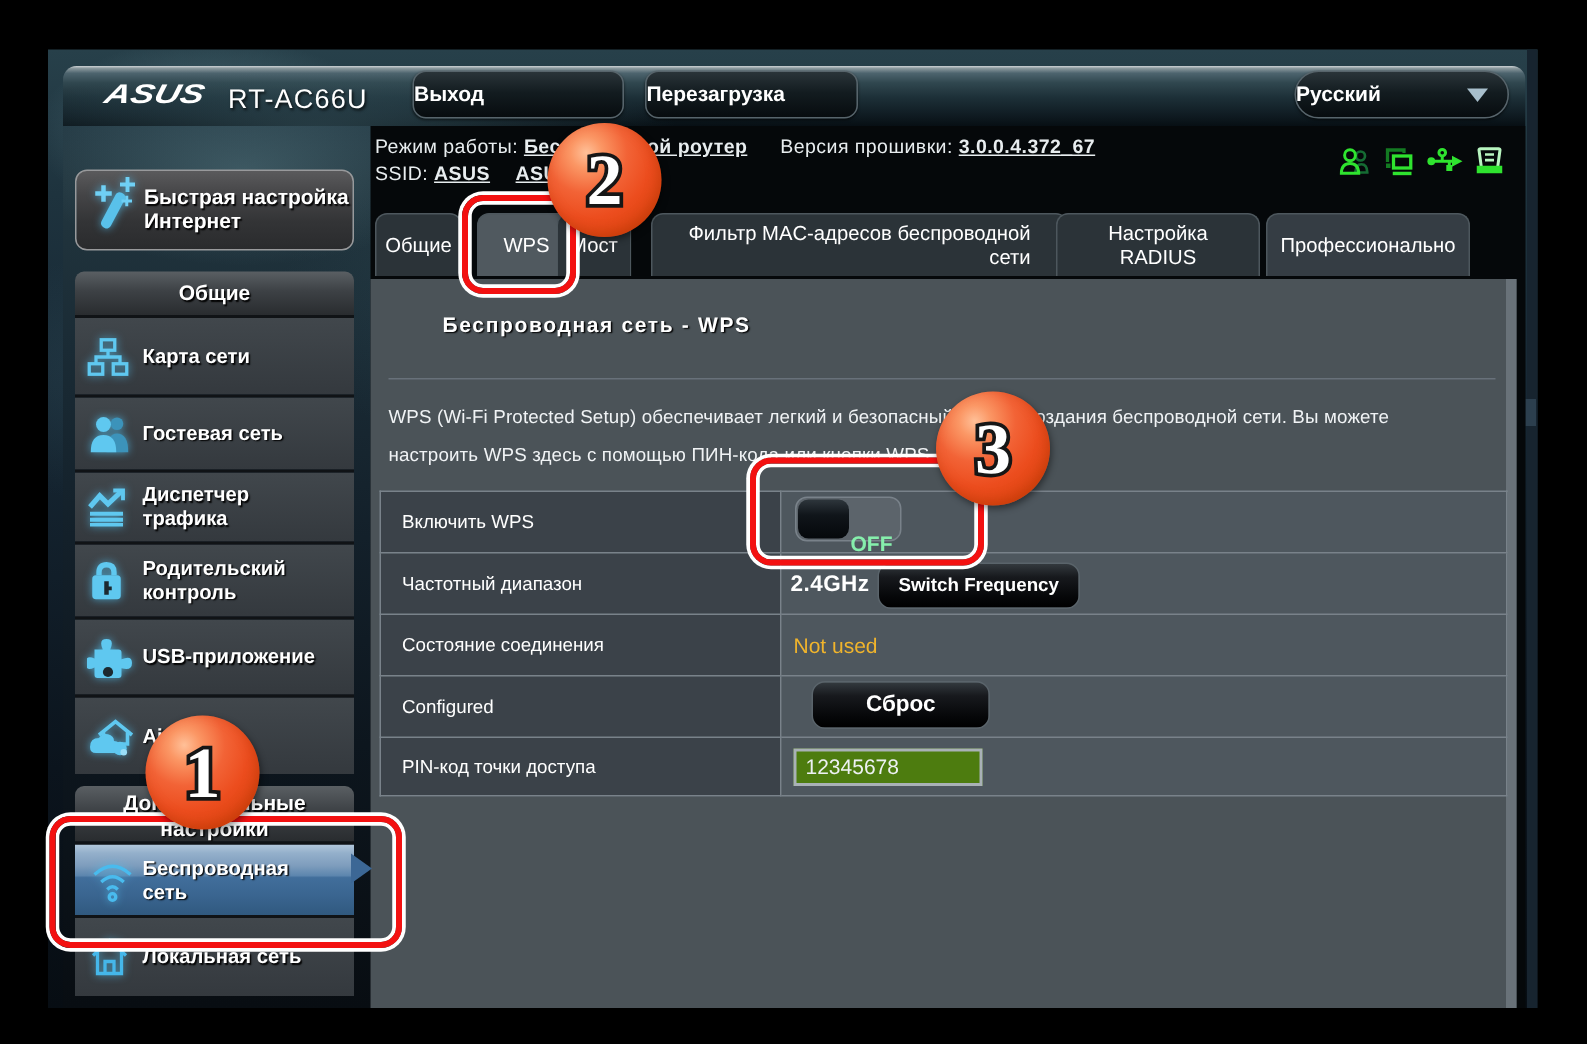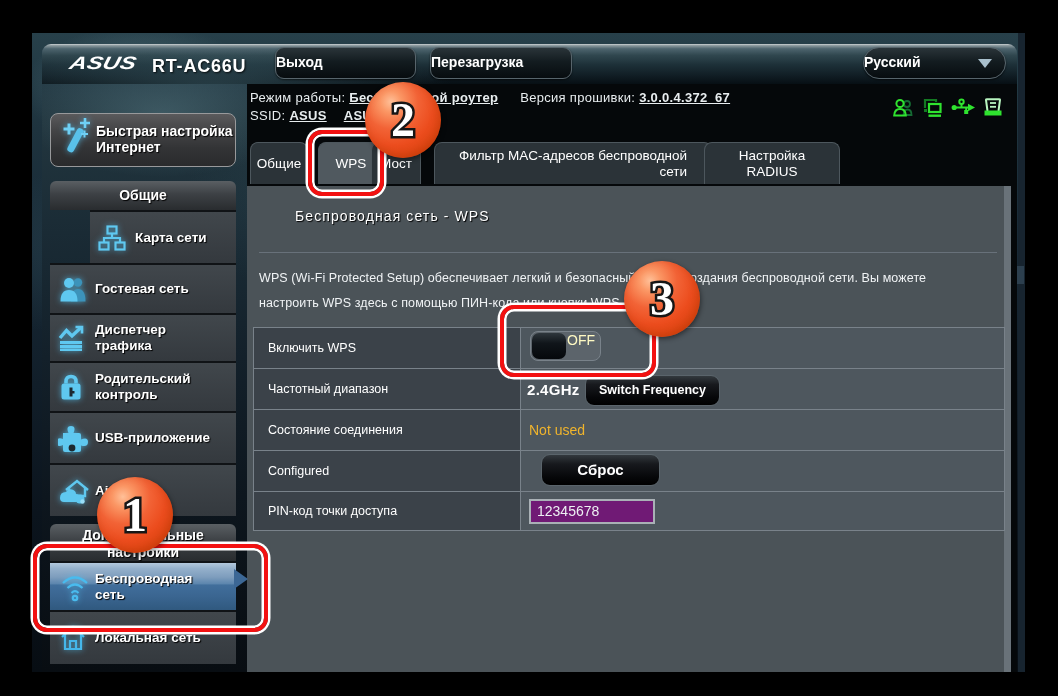--- a/index.html
+++ b/index.html
@@ -24,21 +24,21 @@
       radial-gradient(ellipse 300px 150px at 350px 160px, rgba(60,100,112,.28), rgba(60,100,112,0) 70%),
       linear-gradient(180deg,#2b4450 0%,#22363f 12%,#1a2b35 30%,#13202a 50%,#0d161e 72%,#080d12 100%);
   }
   
   #hdr{left:0;top:0;width:975px;height:40px;border-radius:9px 9px 0 0;
     background:
       radial-gradient(ellipse 320px 50px at 170px 42px, rgba(90,135,148,.38), rgba(90,135,148,0) 75%),
       linear-gradient(180deg,#ced3d5 0%,#8a989d 4%,#4d646e 12%,#30474f 28%,#1d3038 52%,#111e25 78%,#070f14 100%);
   }
   #logo{left:26px;top:11px;}
-  #model{left:110px;top:12px;color:#fff;font-size:18px;font-weight:bold;letter-spacing:.8px;
+  #model{left:110px;top:12px;color:#fff;font-size:18px;font-weight:normal;letter-spacing:.8px;
     text-shadow:1px 1px 2px rgba(0,0,0,.8);}
   .topbtn{position:absolute;height:30px;border-radius:9px;border:1px solid #57646b;
     background:linear-gradient(180deg,#2a3439 0%,#131c20 45%,#070c0f 100%);
     color:#fff;font-weight:bold;font-size:14px;line-height:29px;
     box-shadow:0 1px 2px rgba(0,0,0,.6);}
   #btn-exit{left:233px;top:3px;width:139px;}
   #btn-reboot{left:388px;top:3px;width:140px;}
   #btn-lang{left:821px;top:3px;width:141px;border-radius:16px;}
   #btn-lang .tri{position:absolute;right:13px;top:11px;width:0;height:0;
     border-left:7px solid transparent;border-right:7px solid transparent;border-top:9px solid #a8bfcc;}
@@ -49,41 +49,41 @@
   #st2{left:208px;top:64px;color:#e8edef;font-size:13px;letter-spacing:.3px;}
   #st1 b, #st2 b{text-decoration:underline;}
   .gico{position:absolute;top:54px;}
   
   .tab{position:absolute;top:98px;height:42px;border-radius:8px 8px 0 0;
     background:#2b3338;border:1px solid #4d575d;border-bottom:none;box-sizing:border-box;
     color:#fff;font-size:13.5px;display:flex;align-items:center;justify-content:center;
     text-align:center;line-height:16px;}
   
   #content{left:205px;top:142px;width:764px;height:486px;background:#4b5358;}
-  #chead{left:12px;top:22px;color:#fff;font-size:14px;font-weight:normal;letter-spacing:1.1px;text-shadow:1px 1px 1px #000;padding-left:36px;}
+  #chead{left:12px;top:22px;color:#fff;font-size:14px;font-weight:bold;letter-spacing:1.1px;text-shadow:1px 1px 1px #000;padding-left:36px;}
   #chr{left:12px;top:66px;width:738px;height:1px;background:#68717a;}
   #cpar{left:12px;top:80px;width:720px;color:#f0f3f5;font-size:12.5px;line-height:25px;letter-spacing:.1px;}
   
   #wtable{left:6px;top:141px;width:752px;height:203px;border:1px solid #79828a;box-sizing:border-box;
     border-collapse:collapse;}
   #wtable td{border:1px solid #79828a;font-size:12.5px;color:#fff;}
   #wtable td.l{background:#3b4249;width:251px;padding-left:14px;}
   #wtable td.v{background:#4e575e;padding-left:8px;}
   
   #tog{left:283px;top:145px;width:71px;height:30px;border-radius:8px;background:#5c646b;
     border:1px solid #79828a;box-sizing:border-box;}
   #tog .knob{position:absolute;left:1px;top:1px;width:34px;height:26px;border-radius:7px;
     background:linear-gradient(180deg,#2e363c 0%,#10151a 40%,#05080b 100%);}
-  #tog .off{position:absolute;right:5px;top:0;color:#fef9c3;font-weight:normal;font-size:14px;}
+  #tog .off{position:absolute;right:5px;top:22px;color:#86efac;font-weight:bold;font-size:14px;}
   .dbtn{position:absolute;border-radius:9px;border:1px solid #5a646b;
     background:linear-gradient(180deg,#33393e 0%,#17191d 30%,#060709 75%,#000 100%);
     color:#fff;font-weight:bold;text-align:center;box-sizing:border-box;}
   #freq{left:338px;top:189px;width:135px;height:31px;font-size:12.5px;line-height:29px;}
   #reset{left:294px;top:268px;width:119px;height:32px;font-size:15px;line-height:30px;}
-  #pin{left:282px;top:313px;width:126px;height:25px;background:#701a75;border:2px solid #a9b1b6;
+  #pin{left:282px;top:313px;width:126px;height:25px;background:#4d7c0f;border:2px solid #a9b1b6;
     box-sizing:border-box;color:#edf1f3;font-size:14px;line-height:21px;padding-left:6px;}
   
   .sbtn{position:absolute;left:8px;width:186px;box-sizing:border-box;}
   #qis{top:69px;height:54px;border-radius:8px;border:1px solid #98999b;
     background:linear-gradient(180deg,#5a5a5c 0%,#454547 30%,#333436 65%,#2a2b2d 100%);}
   #qis .t{position:absolute;left:45px;top:9px;color:#fff;font-weight:bold;font-size:14px;line-height:16px;text-shadow:1px 1px 1px #000;}
   .mblock{position:absolute;left:8px;width:186px;}
   #mb1{top:137px;}
   #mb2{top:480px;}
   .mhead{border-radius:6px 6px 0 0;background:linear-gradient(180deg,#5a5f63 0%,#3d4145 45%,#292c2f 100%);
@@ -156,20 +156,21 @@
       <rect x="1.5" y="12.5" width="17" height="5" fill="#2fe32f"></rect>
       <line x1="7" y1="5" x2="13" y2="5" stroke="#b8f5c0" stroke-width="1.8"></line>
       <line x1="7" y1="8.8" x2="13" y2="8.8" stroke="#b8f5c0" stroke-width="1.8"></line>
     </svg>
 
     <div class="tab" style="left:208px;width:58px;">Общие</div>
     <div class="tab" style="left:276px;width:66px;background:#50595f;">WPS</div>
     <div class="tab" style="left:329px;width:50px;">Мост</div>
     <div class="tab" style="left:392px;width:278px;text-align:right;">Фильтр MAC-адресов беспроводной<br>сети</div>
     <div class="tab" style="left:662px;width:136px;">Настройка<br>RADIUS</div>
+    <div class="tab" style="left:802px;width:136px;background:#353d44;">Профессионально</div>
 
     <div id="content" class="abs">
       <div class="abs" style="left:757px;top:0;width:7px;height:486px;background:#697279;"></div>
       <div id="chead" class="abs">Беспроводная сеть - WPS</div>
       <div id="chr" class="abs"></div>
       <div id="cpar" class="abs">WPS (Wi-Fi Protected Setup) обеспечивает легкий и безопасный способ создания беспроводной сети. Вы можете<br>настроить WPS здесь с помощью ПИН-кода или кнопки WPS.</div>
       <table id="wtable" class="abs" cellspacing="0">
         <tbody>
             <tr style="height:41px;">
               <td class="l">Включить WPS</td>
@@ -209,21 +210,21 @@
           <rect x="13" y="10" width="7" height="26" rx="3" transform="rotate(28 16 23)" fill="#59c1ea" stroke="none"></rect>
           <path d="M4.5 12 h11 M10 6.5 v11" stroke-width="3"></path>
           <path d="M21 6 h10 M26 1 v10" stroke-width="2.6"></path>
           <path d="M22 17 h7 M25.5 13.5 v7" stroke-width="2"></path>
         </g>
       </svg>
       <div class="t">Быстрая настройка<br>Интернет</div>
     </div>
     <div id="mb1" class="mblock">
       <div class="mhead" style="height:29px;line-height:29px;">Общие</div>
-      <div class="mitem" style="height:51px;margin-left:40px;">
+      <div class="mitem" style="height:51px;">
         <svg width="28" height="26" viewBox="0 0 28 26">
           <g fill="none" stroke="#5fc8f0" stroke-width="2.2">
             <rect x="9.5" y="1.5" width="9" height="7"></rect>
             <rect x="1.5" y="17.5" width="9" height="7"></rect>
             <rect x="17.5" y="17.5" width="9" height="7"></rect>
             <path d="M14 8.5 V13 M6 17.5 V13 H22 V17.5"></path>
           </g>
         </svg>
         <div class="txt">Карта сети</div>
       </div>

